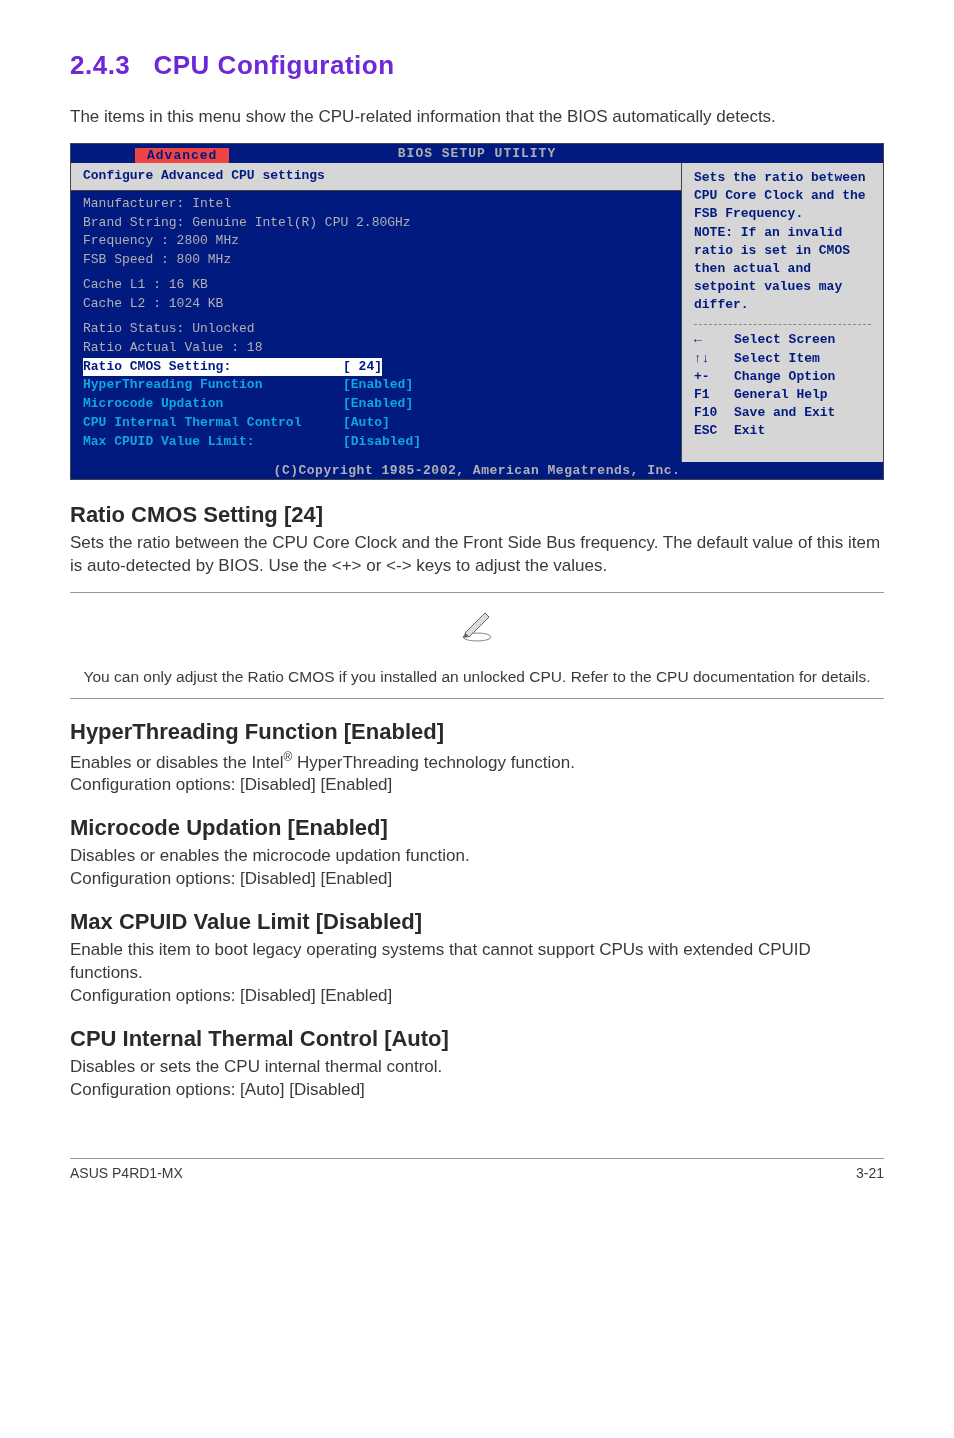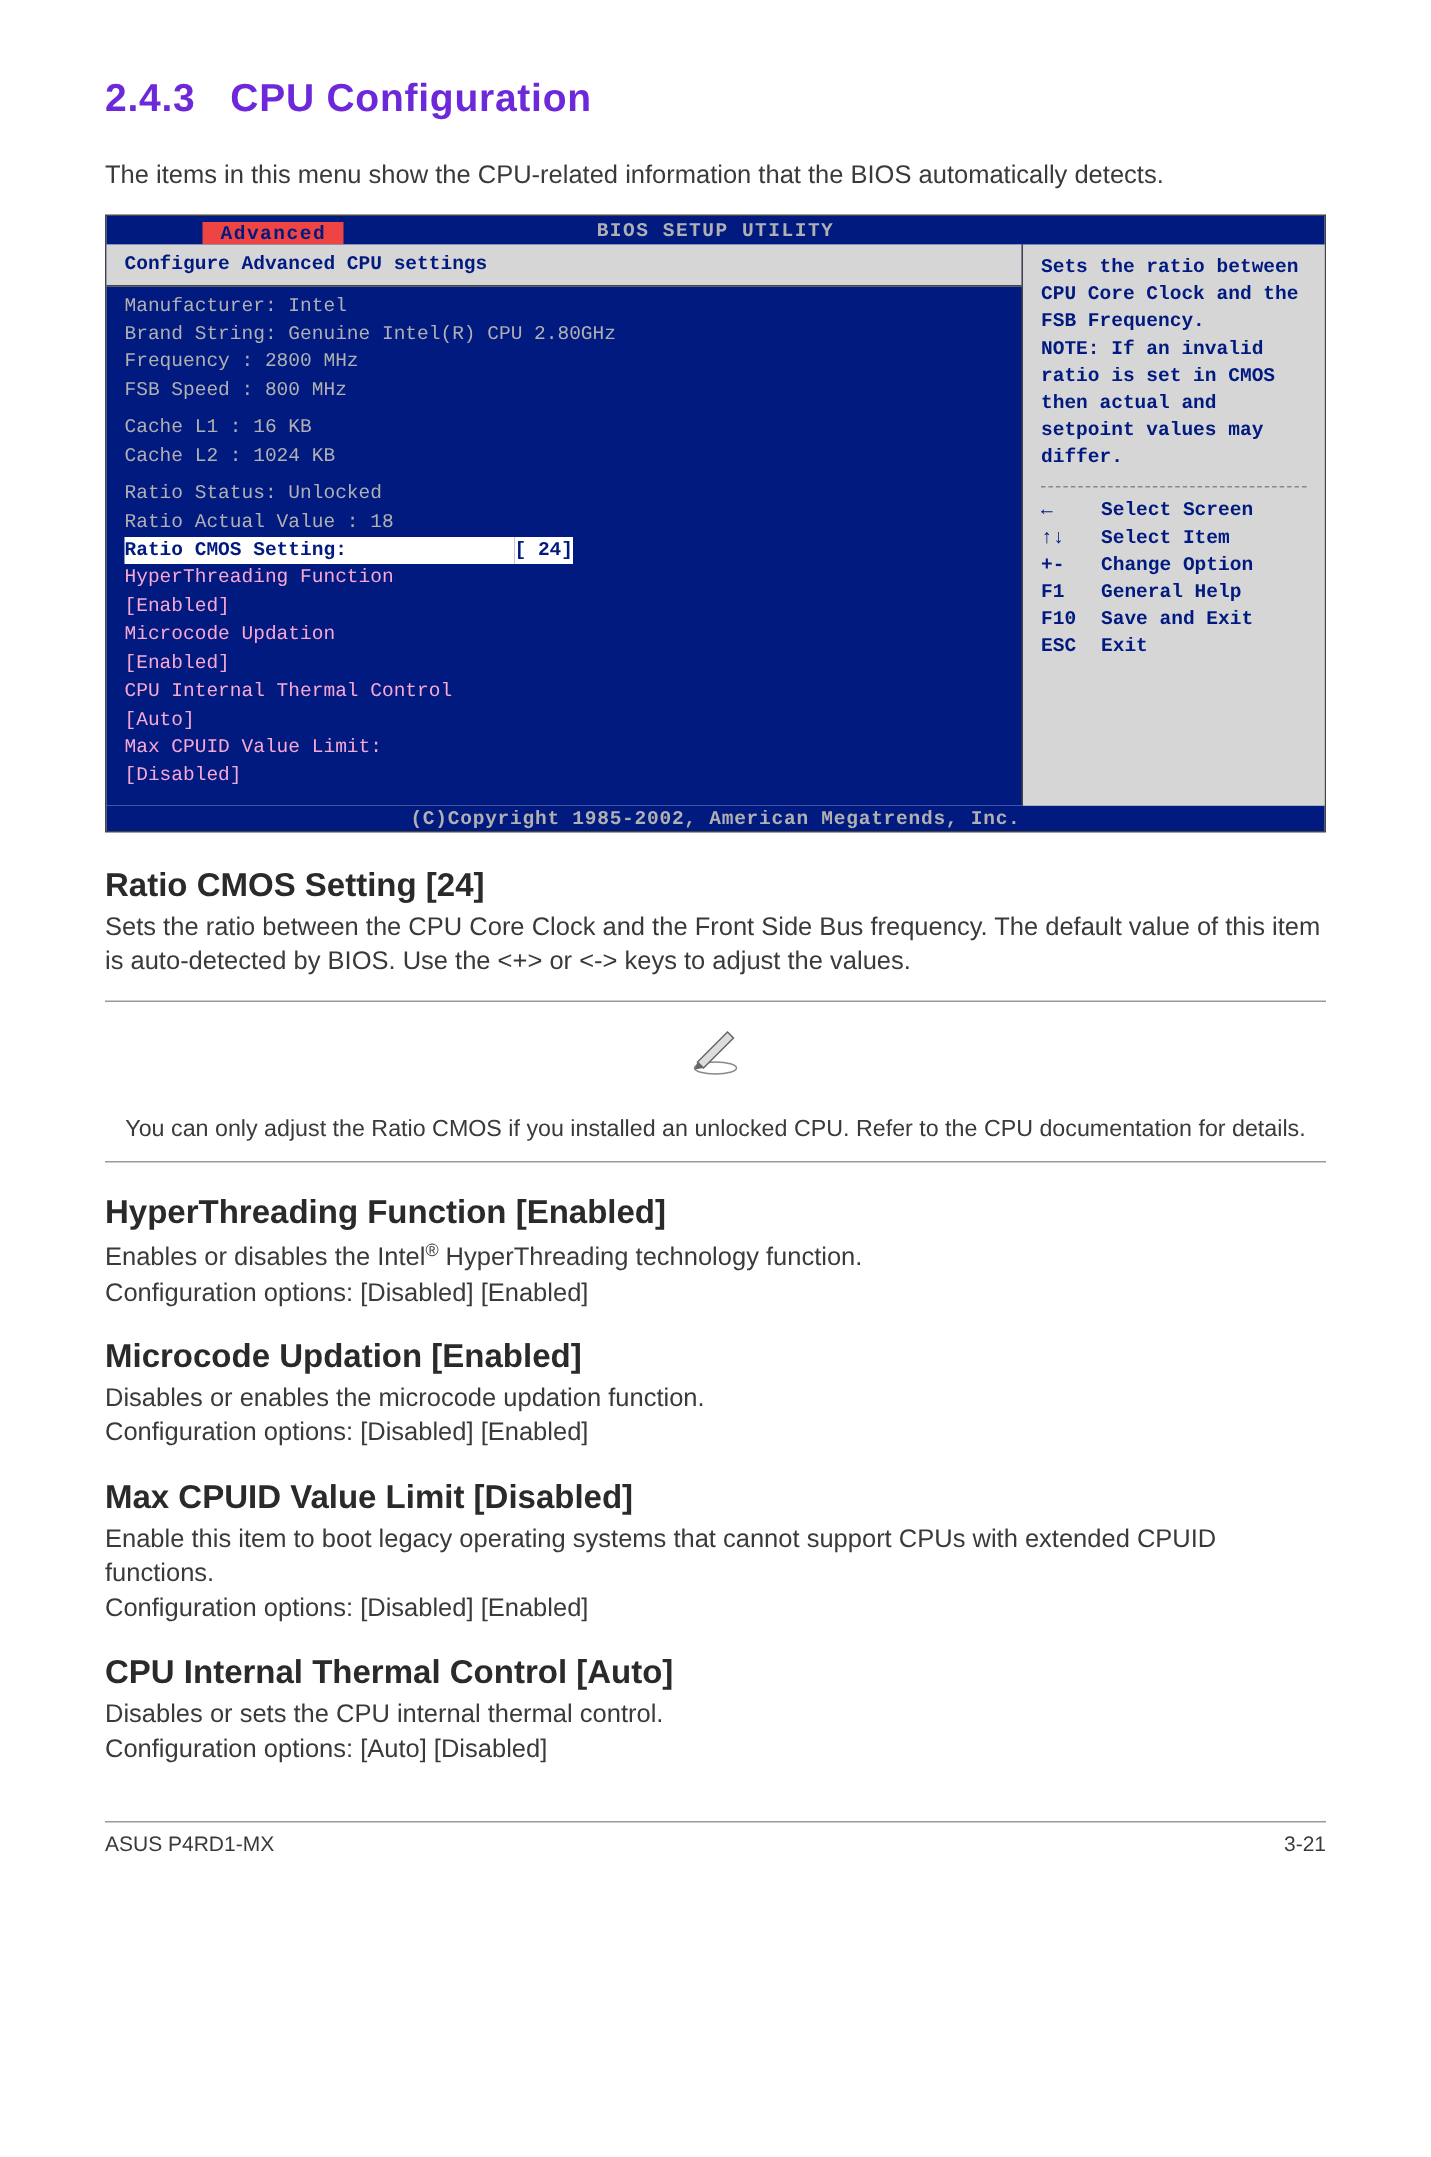--- a/index.html
+++ b/index.html
@@ -64,21 +64,21 @@
   }
   .bios-left-header {
     background: #d6d6d6;
     color: #001a80;
     margin: -6px -12px 4px -12px;
     padding: 4px 12px;
     font-weight: bold;
     border-bottom: 1px solid #444;
   }
   .bios-grey-line { color: #b0b0b0; }
-  .bios-white-line { color: #f9a8d4; font-weight: normal; flex-direction: column; }
+  .bios-white-line { color: #0ea5e9; font-weight: bold; }
   .bios-highlight { background: #ffffff; color: #001a80; font-weight: bold; }
   .bios-row { display: flex; }
   .bios-row .lbl { width: 260px; }
   .bios-right {
     width: 201px;
     padding: 6px 12px 10px 12px;
     background: #d6d6d6;
     color: #001a80;
     font-weight: bold;
     line-height: 1.4;
@@ -116,21 +116,21 @@
     text-align: center;
   }
   .note-text {
     font-size: 15.5px;
     line-height: 1.35;
     color: #3a3a3a;
   }
   sup { font-size: 0.7em; }
   .page-footer {
     border-top: 1px solid #999;
-    margin-top: 36px;
+    margin-top: 56px;
     padding-top: 6px;
     display: flex;
     justify-content: space-between;
     font-size: 14px;
     color: #3a3a3a;
   }
 </style>
 </head>
 <body>
 

